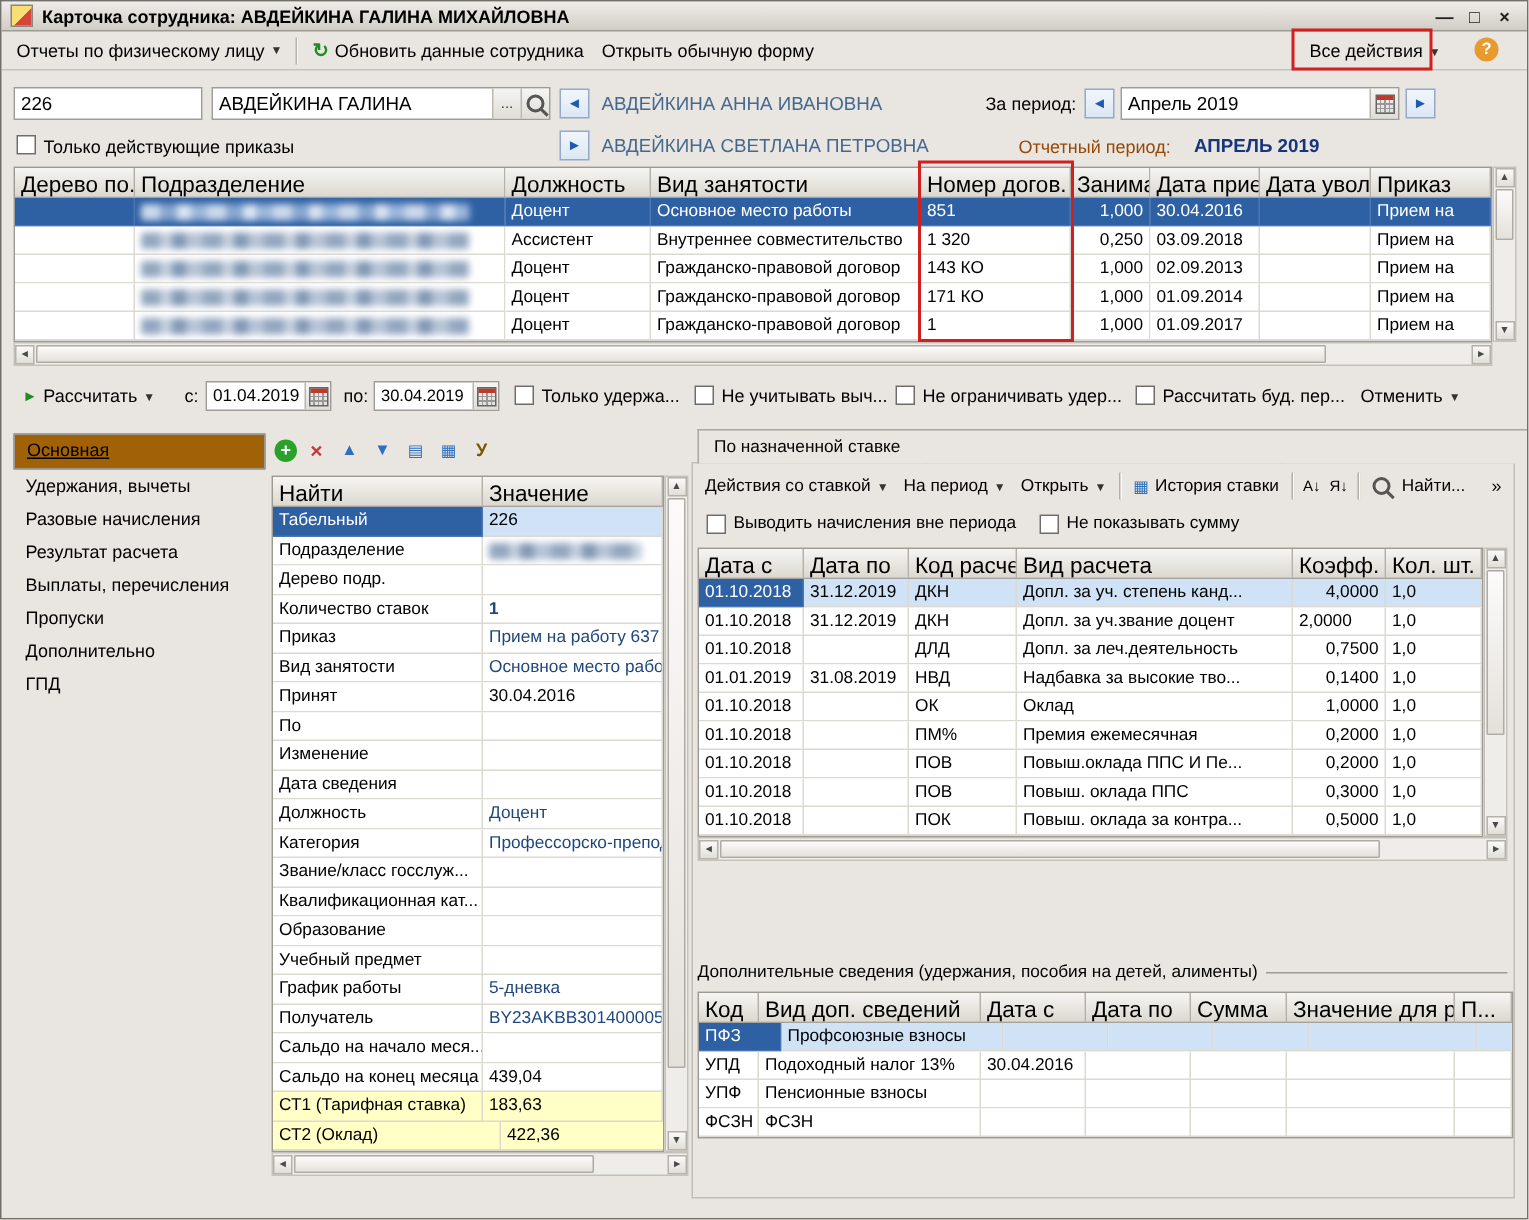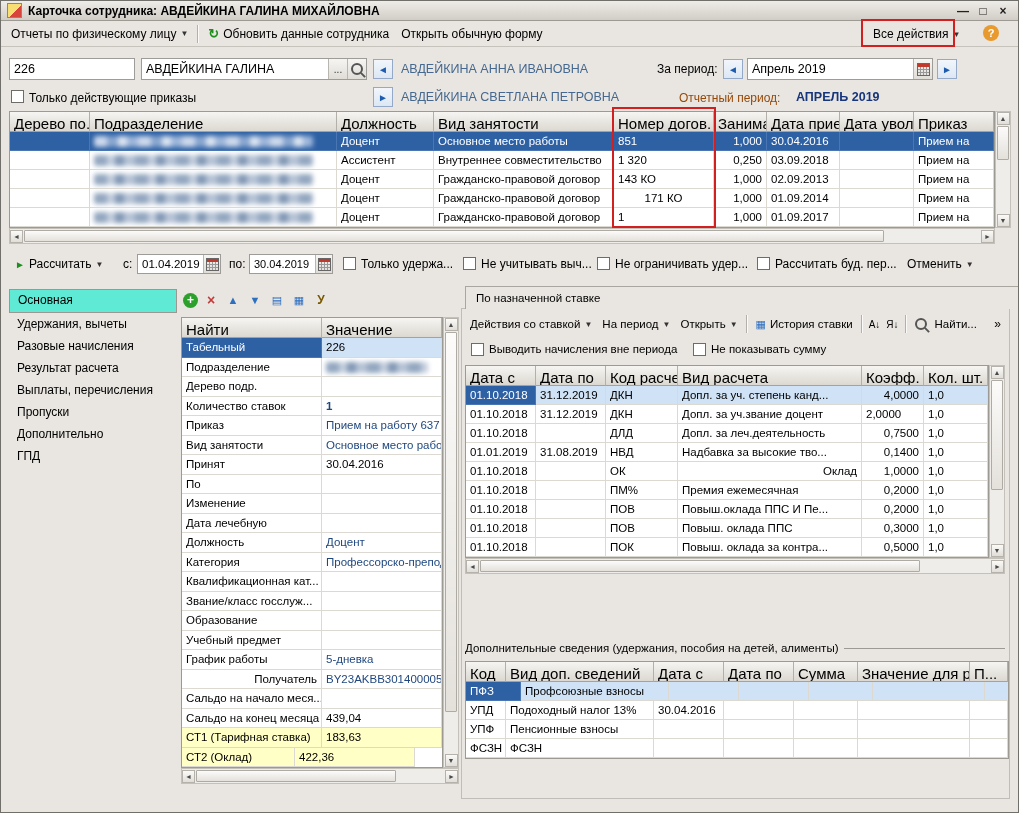--- a/index.html
+++ b/index.html
@@ -60,21 +60,21 @@
   
   .sb{background:#efede9;border:1px solid #c4c1bb;display:flex;}
   .sbh{flex-direction:row;align-items:center;}
   .sbv{flex-direction:column;align-items:center;}
   .sbb{flex:none;width:13px;height:13px;display:flex;align-items:center;justify-content:center;
     font-size:7px;color:#4a4a4a;background:linear-gradient(#fbfaf8,#e1ded8);border:1px solid #b5b2ac;box-sizing:border-box;}
   .sbt{flex:none;background:linear-gradient(#fcfbfa,#e4e1db);border:1px solid #aeaba5;border-radius:1px;box-sizing:border-box;}
 
   
   .side-item{height:22px;line-height:22px;padding-left:8px;white-space:nowrap;overflow:hidden;cursor:default;}
-  .side-item.active{background:#5eead4;border:1px solid #9b9891;line-height:20px;}
+  .side-item.active{background:#a16207;border:1px solid #9b9891;line-height:20px;text-decoration:underline;}
 
   
   .mico{width:18px;height:18px;display:inline-flex;align-items:center;justify-content:center;font-size:12px;cursor:default;}
   .ico-add{width:15px;height:15px;border-radius:50%;background:#2ba12b;color:#fff;font-weight:bold;font-size:12px;line-height:15px;}
   .ico-del{color:#c23a3a;font-weight:bold;font-size:14px;}
   .ico-blue{color:#2f6fc0;font-size:11px;}
   .ico-set{color:#7a5800;font-weight:bold;font-size:12px;}
 
   
   .tab{height:22px;display:flex;align-items:center;padding:0 10px;font-size:11.5px;white-space:nowrap;
@@ -210,21 +210,21 @@
         <div class="cell" style="width: 74px;"></div>
         <div class="cell" style="width: 80px;">Прием на</div>
       </div>
       <div class="grow">
         <div class="cell" style="width: 80px;"></div>
         <div class="cell" style="width: 247px;">
           <div class="smudge"></div>
         </div>
         <div class="cell" style="width: 97px;">Доцент</div>
         <div class="cell" style="width: 180px;">Гражданско-правовой договор</div>
-        <div class="cell" style="width: 100px; text-align: center;">171 КО</div>
+        <div class="cell" style="width: 100px;">171 КО</div>
         <div class="cell" style="width: 53px; text-align: right;">1,000</div>
         <div class="cell" style="width: 73px;">01.09.2014</div>
         <div class="cell" style="width: 74px;"></div>
         <div class="cell" style="width: 80px;">Прием на</div>
       </div>
       <div class="grow">
         <div class="cell" style="width: 80px;"></div>
         <div class="cell" style="width: 247px;">
           <div class="smudge"></div>
         </div>
@@ -337,69 +337,69 @@
       </div>
       <div class="grow">
         <div class="cell" style="width: 140px; height: 19.5px;">По</div>
         <div class="cell" style="width: 120px; height: 19.5px;"></div>
       </div>
       <div class="grow">
         <div class="cell" style="width: 140px; height: 19.5px;">Изменение</div>
         <div class="cell" style="width: 120px; height: 19.5px;"></div>
       </div>
       <div class="grow">
-        <div class="cell" style="width: 140px; height: 19.5px;">Дата лечебную</div>
+        <div class="cell" style="width: 140px; height: 19.5px;">Дата сведения</div>
         <div class="cell" style="width: 120px; height: 19.5px;"></div>
       </div>
       <div class="grow">
         <div class="cell" style="width: 140px; height: 19.5px;">Должность</div>
         <div class="cell vlink" style="width: 120px; height: 19.5px;">Доцент</div>
       </div>
       <div class="grow">
         <div class="cell" style="width: 140px; height: 19.5px;">Категория</div>
         <div class="cell vlink" style="width: 120px; height: 19.5px;">Профессорско-преподав...</div>
       </div>
       <div class="grow">
+        <div class="cell" style="width: 140px; height: 19.5px;">Звание/класс госслуж...</div>
+        <div class="cell" style="width: 120px; height: 19.5px;"></div>
+      </div>
+      <div class="grow">
         <div class="cell" style="width: 140px; height: 19.5px;">Квалификационная кат...</div>
-        <div class="cell" style="width: 120px; height: 19.5px;"></div>
-      </div>
-      <div class="grow">
-        <div class="cell" style="width: 140px; height: 19.5px;">Звание/класс госслуж...</div>
         <div class="cell" style="width: 120px; height: 19.5px;"></div>
       </div>
       <div class="grow">
         <div class="cell" style="width: 140px; height: 19.5px;">Образование</div>
         <div class="cell" style="width: 120px; height: 19.5px;"></div>
       </div>
       <div class="grow">
         <div class="cell" style="width: 140px; height: 19.5px;">Учебный предмет</div>
         <div class="cell" style="width: 120px; height: 19.5px;"></div>
       </div>
       <div class="grow">
         <div class="cell" style="width: 140px; height: 19.5px;">График работы</div>
         <div class="cell vlink" style="width: 120px; height: 19.5px;">5-дневка</div>
       </div>
       <div class="grow">
-        <div class="cell" style="width: 140px; height: 19.5px; text-align: right;">Получатель</div>
+        <div class="cell" style="width: 140px; height: 19.5px;">Получатель</div>
         <div class="cell vlink" style="width: 120px; height: 19.5px;">BY23AKBB3014000050624</div>
       </div>
       <div class="grow">
         <div class="cell" style="width: 140px; height: 19.5px;">Сальдо на начало меся...</div>
         <div class="cell" style="width: 120px; height: 19.5px;"></div>
       </div>
       <div class="grow">
         <div class="cell" style="width: 140px; height: 19.5px;">Сальдо на конец месяца</div>
         <div class="cell" style="width: 120px; height: 19.5px;">439,04</div>
       </div>
       <div class="grow">
         <div class="cell yellow" style="width: 140px; height: 19.5px;">СТ1 (Тарифная ставка)</div>
         <div class="cell yellow" style="width: 120px; height: 19.5px;">183,63</div>
       </div>
       <div class="grow">
-        <div class="cell yellow" style="width: 113px; height: 19.5px;">СТ2 (Оклад)</div>
+        <div class="cell yellow" style="width: 152px; height: 19.5px;">СТ2 (Оклад)</div>
         <div class="cell yellow" style="width: 120px; height: 19.5px;">422,36</div>
       </div>
     </div>
   <div class="abs sb sbv" style="left:442px;top:316px;width:16px;height:451px;">
     <span class="sbb">▲</span>
     <span class="sbt" style="width:12px;height:380px;margin-top:1px;"></span>
     <span class="sbb" style="margin-top:auto;">▼</span>
   </div>
   <div class="abs sb sbh" style="left:180px;top:767px;width:278px;height:16px;">
     <span class="sbb">◄</span>
@@ -487,21 +487,21 @@
         <div class="cell" style="width: 70px;">31.08.2019</div>
         <div class="cell" style="width: 72px;">НВД</div>
         <div class="cell" style="width: 184px;">Надбавка за высокие тво...</div>
         <div class="cell" style="width: 62px; text-align: right;">0,1400</div>
         <div class="cell" style="width: 64px;">1,0</div>
       </div>
       <div class="grow">
         <div class="cell" style="width: 70px;">01.10.2018</div>
         <div class="cell" style="width: 70px;"></div>
         <div class="cell" style="width: 72px;">ОК</div>
-        <div class="cell" style="width: 184px; text-align: right;">Оклад</div>
+        <div class="cell" style="width: 184px;">Оклад</div>
         <div class="cell" style="width: 62px; text-align: right;">1,0000</div>
         <div class="cell" style="width: 64px;">1,0</div>
       </div>
       <div class="grow">
         <div class="cell" style="width: 70px;">01.10.2018</div>
         <div class="cell" style="width: 70px;"></div>
         <div class="cell" style="width: 72px;">ПМ%</div>
         <div class="cell" style="width: 184px;">Премия ежемесячная</div>
         <div class="cell" style="width: 62px; text-align: right;">0,2000</div>
         <div class="cell" style="width: 64px;">1,0</div>

